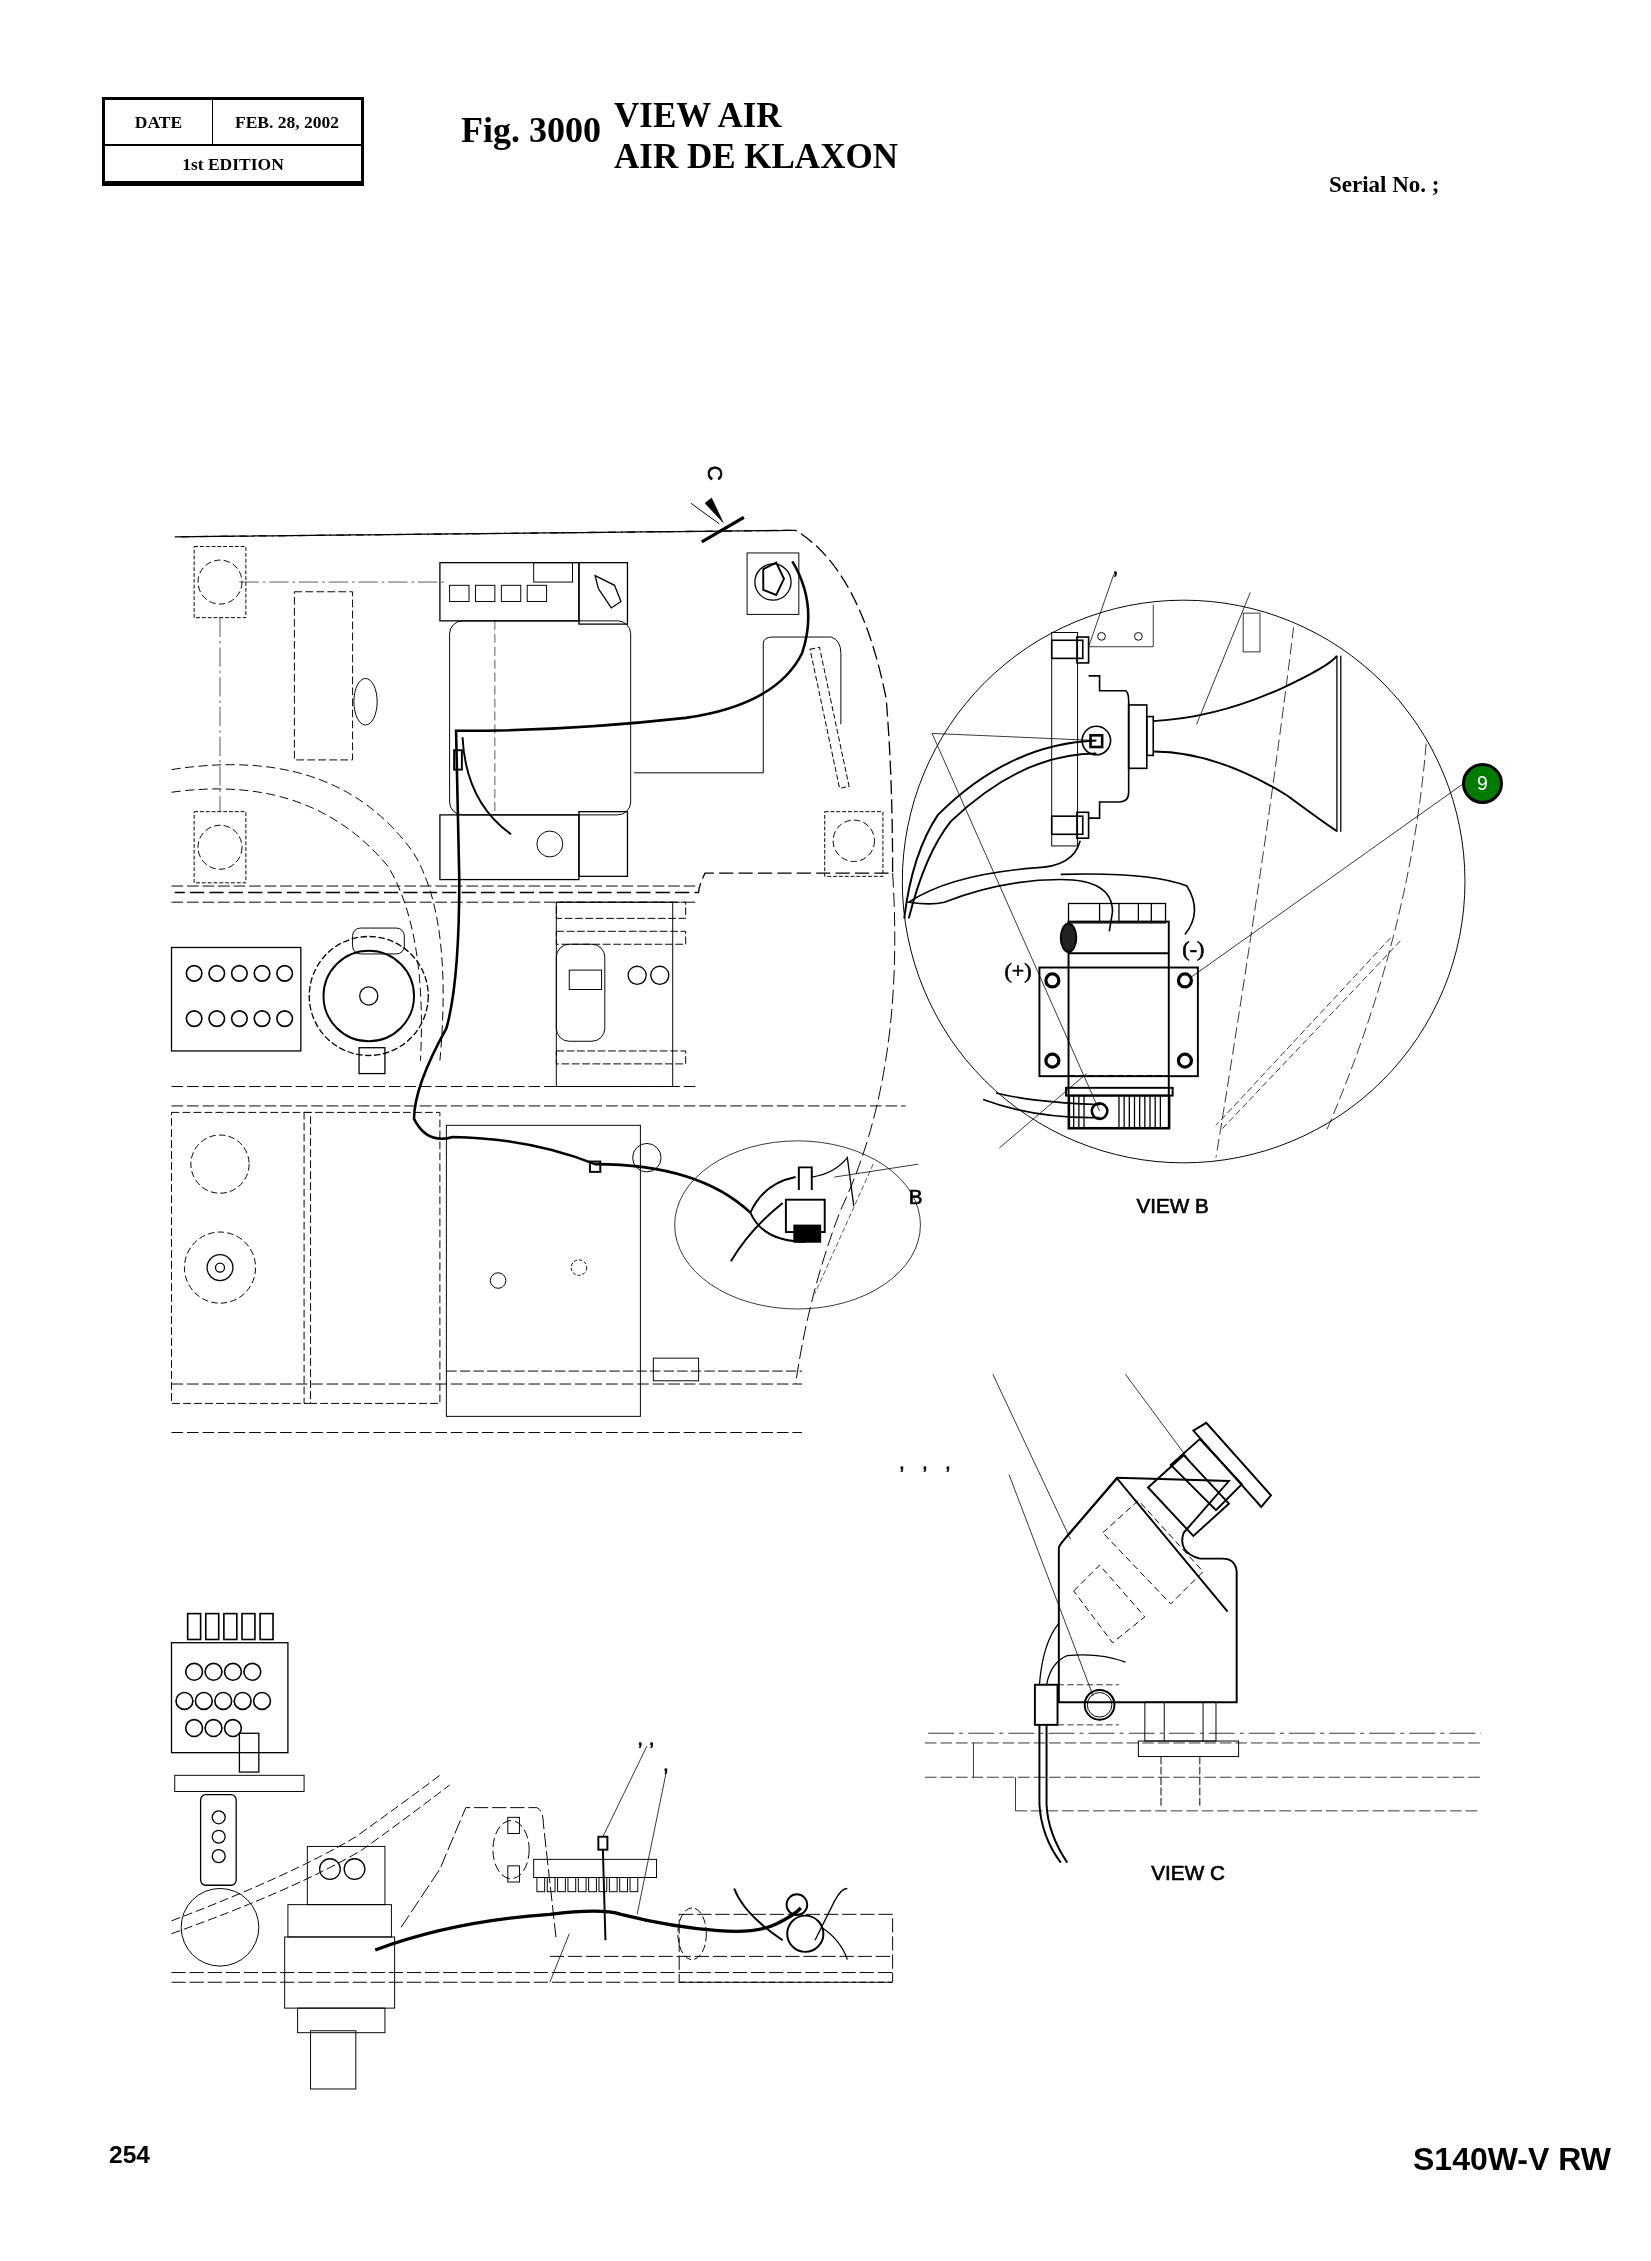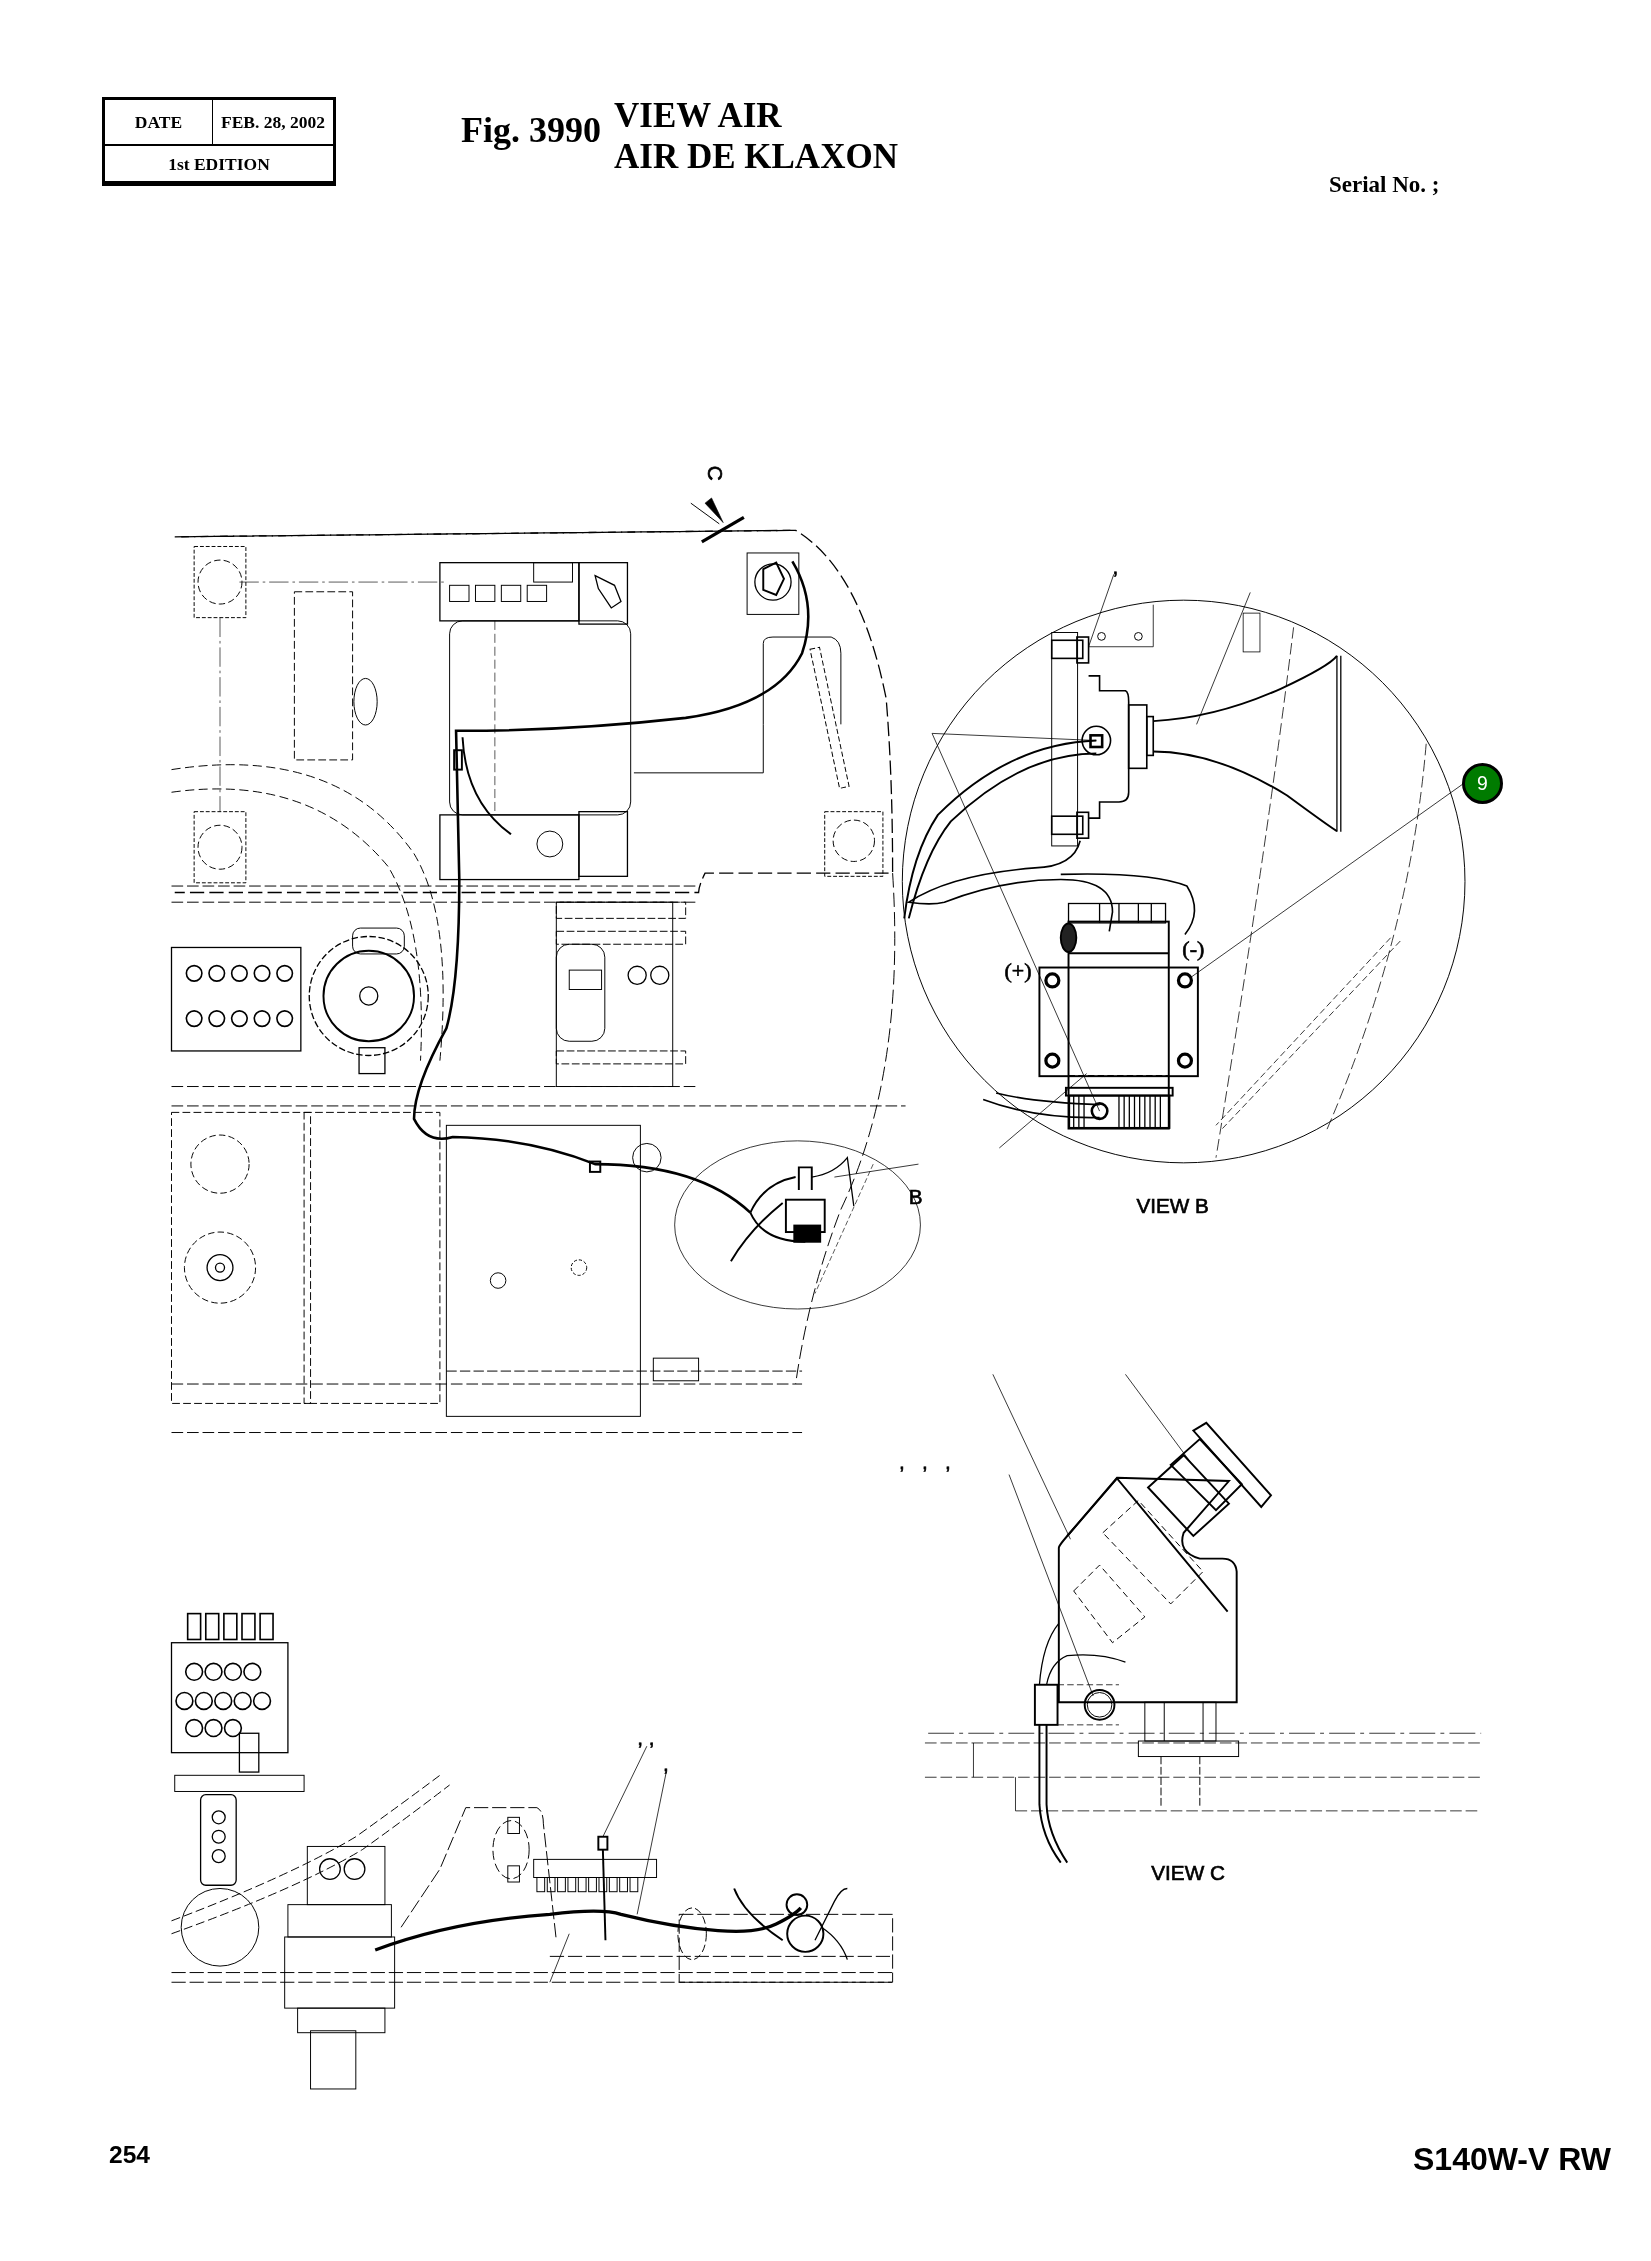--- a/index.html
+++ b/index.html
@@ -1,18 +1,18 @@
 <!DOCTYPE html>
 <html style="font-size:10.3px"><head>
 <meta charset="utf-8">
 <style>
   html, body { margin: 0; padding: 0; background: #ffffff; }
   body { width: 1652px; height: 2261px; position: relative; overflow: hidden; font-family: "Liberation Serif", serif; color: #000; }
   .abs { position: absolute; }
-  #date-box { left: 102px; top: 97px; width: 234px; height: 89px; border: 3.9px solid #000; box-sizing: border-box; border-top-width: 3.9px; border-bottom-width: 5.2px; }
+  #date-box { left: 102px; top: 97px; width: 262px; height: 89px; border: 3.9px solid #000; box-sizing: border-box; border-top-width: 3.9px; border-bottom-width: 5.2px; }
   #date-box .row1 { position: absolute; left: 0; top: 0; right: 0; height: 44px; border-bottom: 2.6px solid #000; display: flex; }
   #date-box .cell-label { width: 107px; border-right: 1.3px solid #000; display: flex; align-items: center; justify-content: center; font-family: "Liberation Serif", serif; font-weight: bold; font-size: 17.5px; }
   #date-box .cell-value { flex: 1; display: flex; align-items: center; justify-content: center; font-family: "Liberation Serif", serif; font-weight: bold; font-size: 17.5px; }
   #date-box .row2 { position: absolute; left: 0; right: 0; top: 47px; bottom: 0; display: flex; align-items: center; justify-content: center; font-family: "Liberation Serif", serif; font-weight: bold; font-size: 17.5px; }
   #fig-number { left: 461px; top: 111px; font-family: "Liberation Serif", serif; font-weight: bold; font-size: 36px; line-height: 39px; white-space: nowrap; }
   #title-en { left: 614px; top: 96px; font-family: "Liberation Serif", serif; font-weight: bold; font-size: 35px; line-height: 39px; white-space: nowrap; }
   #title-fr { left: 614px; top: 137px; font-family: "Liberation Serif", serif; font-weight: bold; font-size: 35px; line-height: 39px; white-space: nowrap; }
   #serial { left: 1329px; top: 172px; font-family: "Liberation Serif", serif; font-weight: bold; font-size: 23px; white-space: nowrap; }
   #page-num { left: 109px; top: 2141px; font-family: "Liberation Sans", sans-serif; font-weight: bold; font-size: 24.6px; text-align: center; }
   #model { left: 1413px; top: 2141px; font-family: Liberation Sans, sans-serif; font-weight: bold; font-size: 32px; white-space: nowrap; text-align: right; }
@@ -25,21 +25,21 @@
 <body>
 
 <div id="date-box" class="abs">
   <div class="row1">
     <div class="cell-label">DATE</div>
     <div class="cell-value">FEB. 28, 2002</div>
   </div>
   <div class="row2">1st EDITION</div>
 </div>
 
-<div id="fig-number" class="abs">Fig. 3990</div>
+<div id="fig-number" class="abs">Fig. 3000</div>
 <div id="title-en" class="abs">VIEW AIR</div>
 <div id="title-fr" class="abs">AIR DE KLAXON</div>
 <div id="serial" class="abs">Serial No. ;</div>
 
 <svg id="drawing" width="1652" height="2261" viewBox="0 0 2554 3496" fill="none" stroke="#000">
 
   <g>
 
     <path d="M280 830 L1230 820 Q1330 880 1370 1080 Q1380 1200 1380 1350 L1090 1350 Q1080 1370 1080 1380 L270 1380" stroke-width="2" stroke-dasharray="22 8"></path>
     <path d="M270 830 L1230 820" stroke-width="2" stroke-dasharray="22 8"></path>

